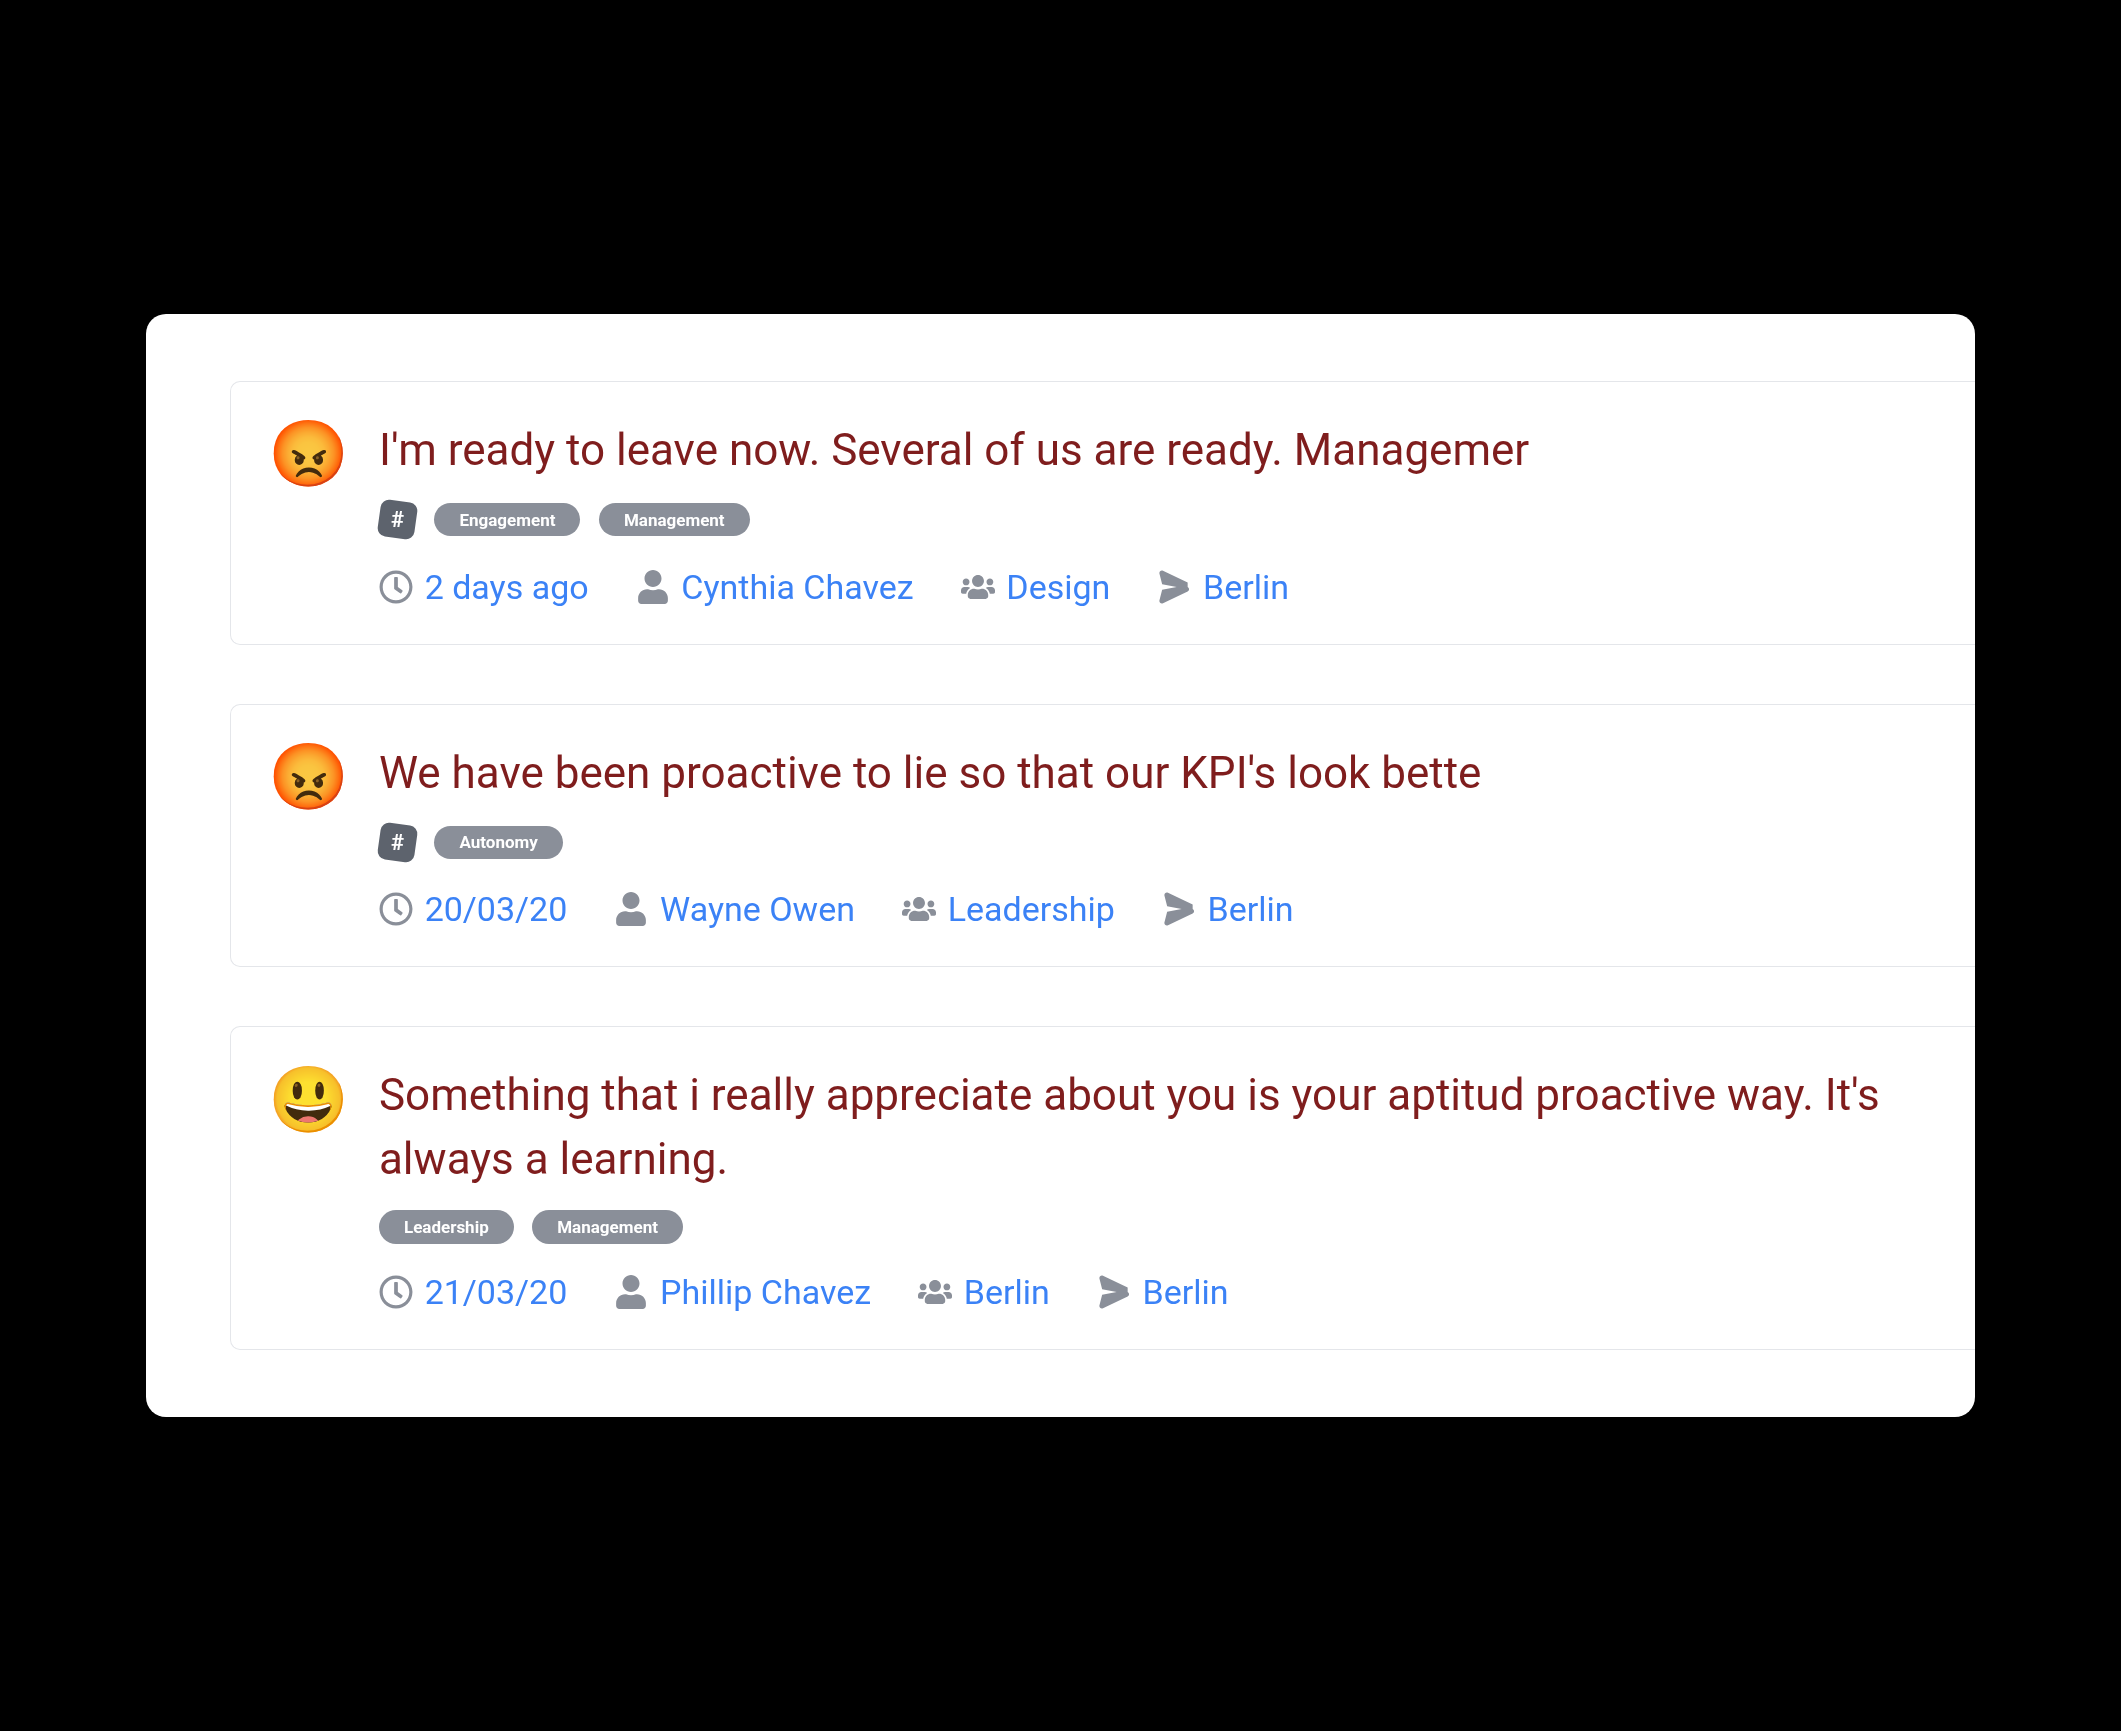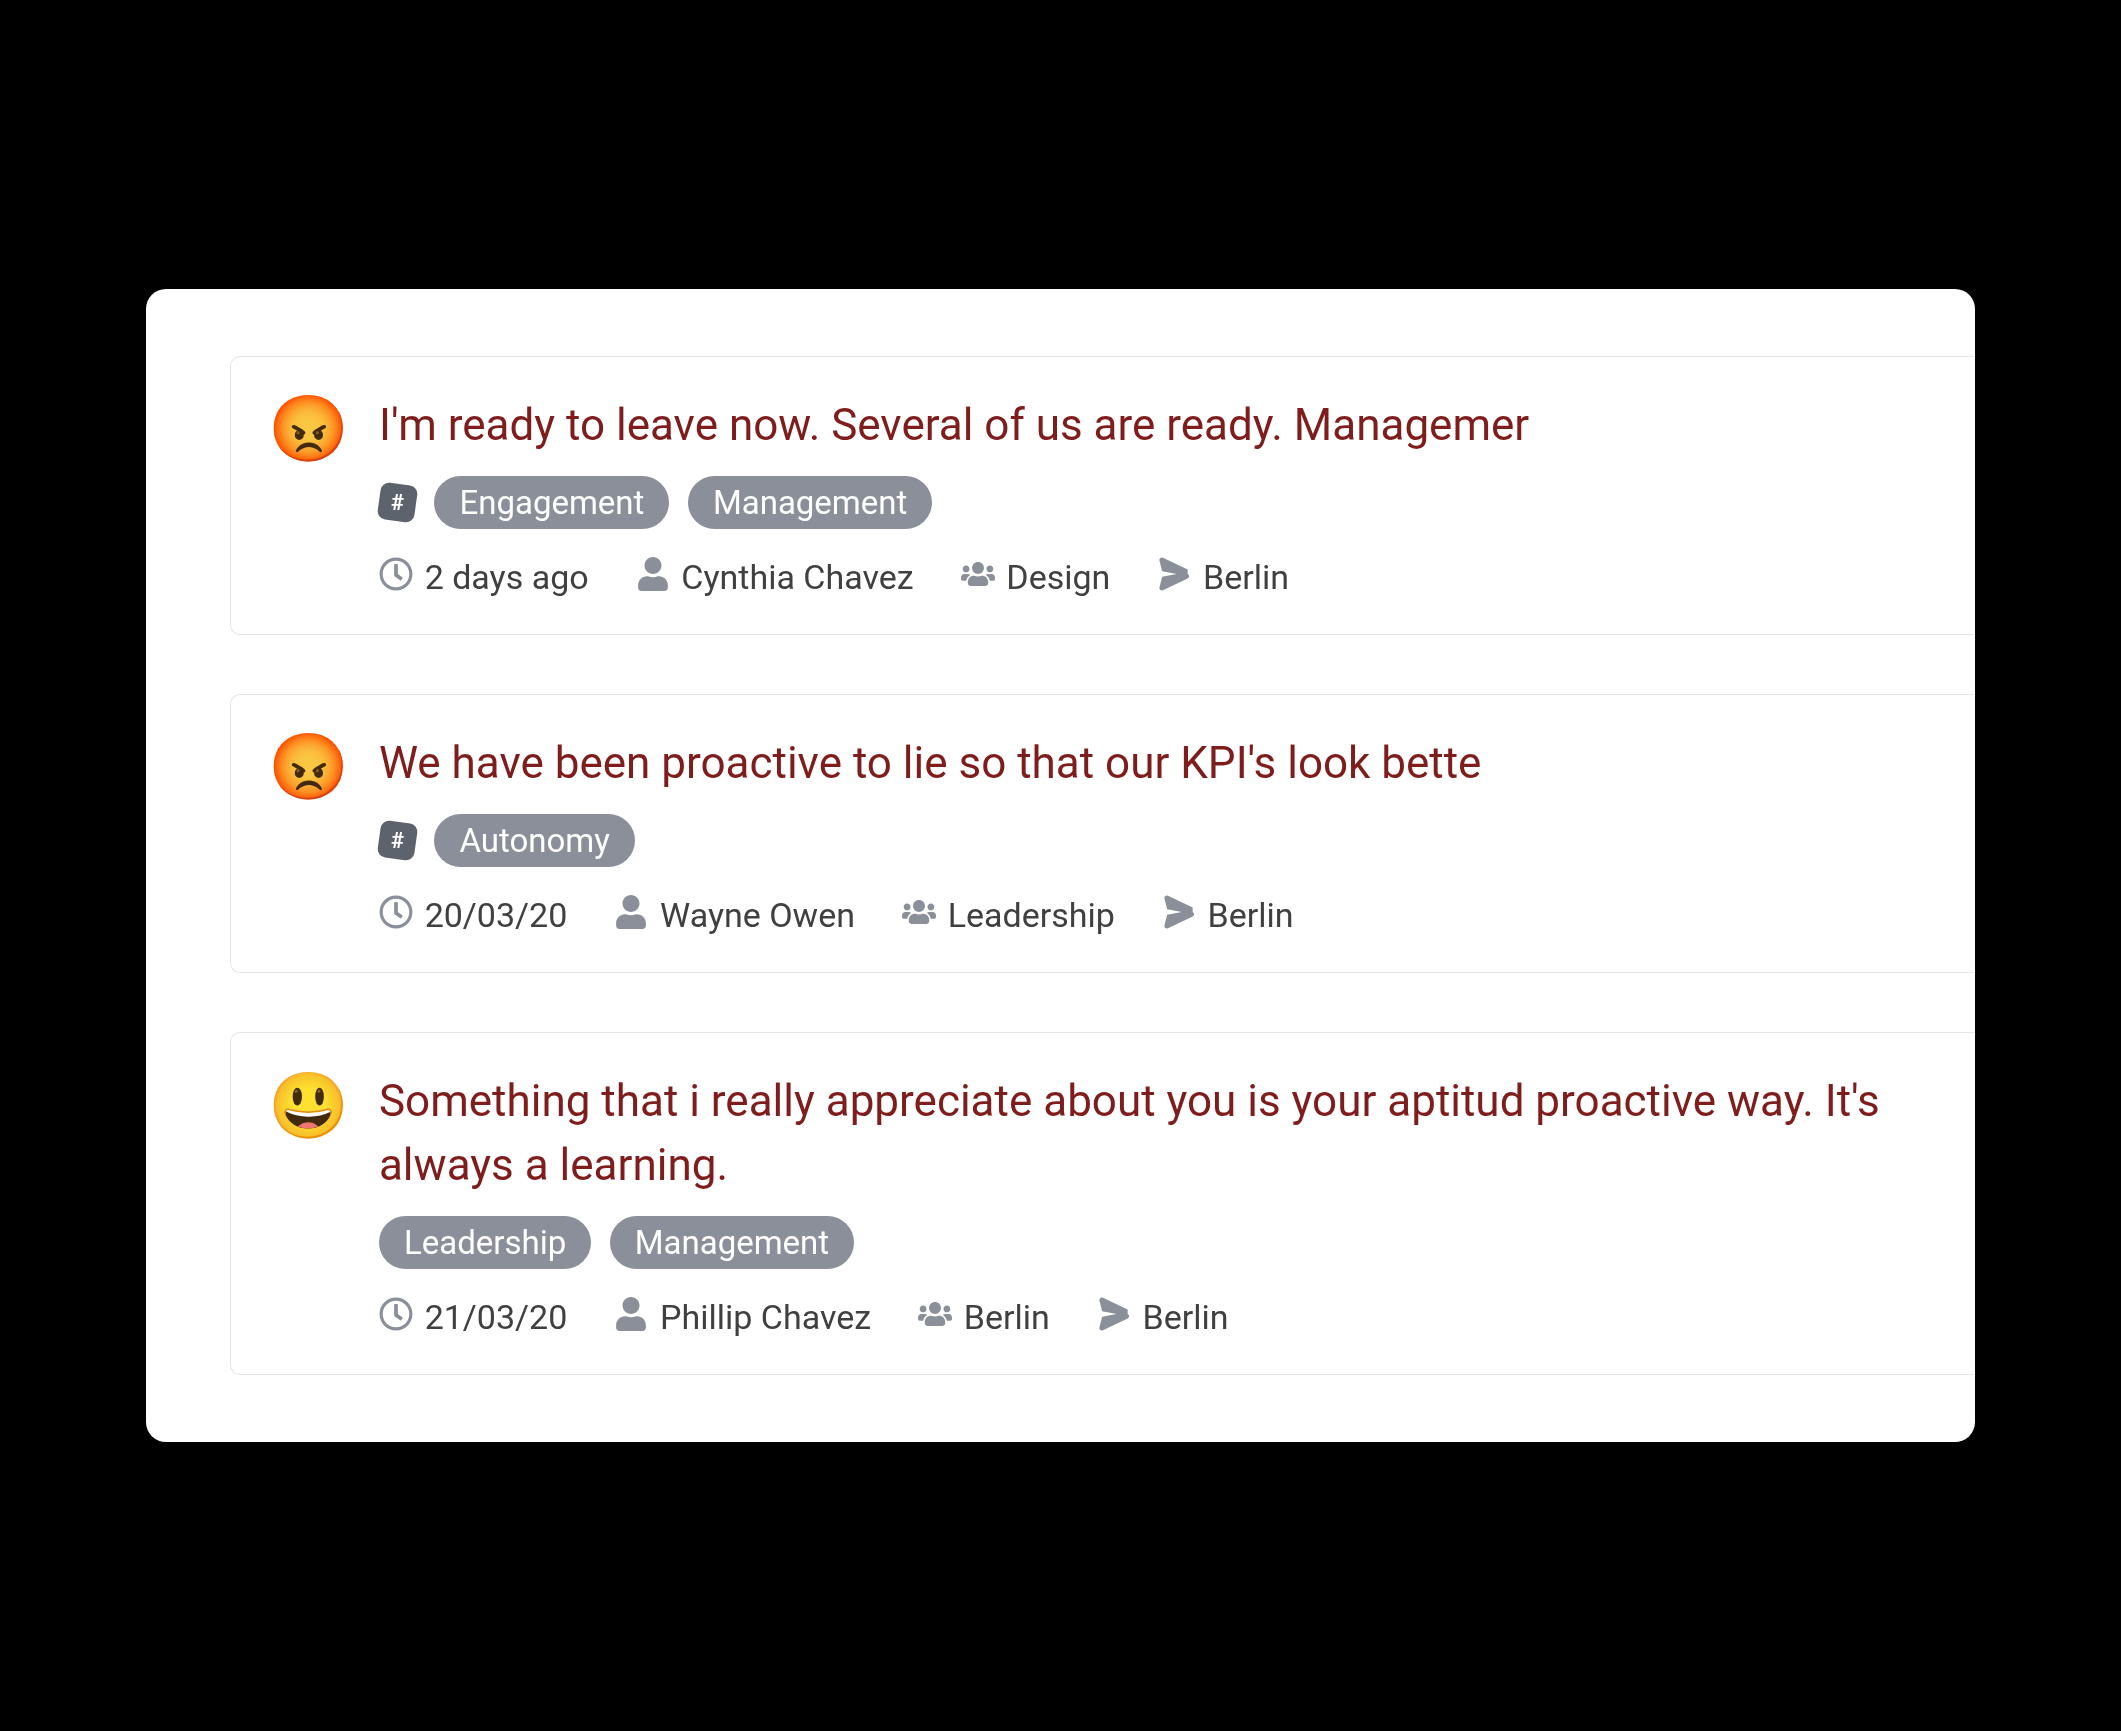--- a/index.html
+++ b/index.html
@@ -71,36 +71,36 @@
     justify-content: center;
     color: #fff;
     font-size: 22px;
     font-weight: 700;
     transform: rotate(8deg);
   }
   .hash-badge span { transform: rotate(-8deg); display:block; }
   .tag {
     background: #8a8f99;
     color: #fff;
-    font-size: 33px;
-    font-weight: 400;
+    font-size: 17px;
+    font-weight: 700;
     padding: 6.7px 25px;
     border-radius: 838px;
   }
   .meta-row {
     display: flex;
     align-items: center;
     gap: 47px;
     flex-wrap: wrap;
   }
   .meta {
     display: flex;
-    align-items: flex-start;
+    align-items: center;
     gap: 11.7px;
-    color: #404040;
+    color: #3b82f6;
     font-size: 34px;
   }
   .meta svg {
     width: 34px;
     height: 34px;
     fill: #8a8f99;
     flex-shrink: 0;
   }
 </style>
 </head>

